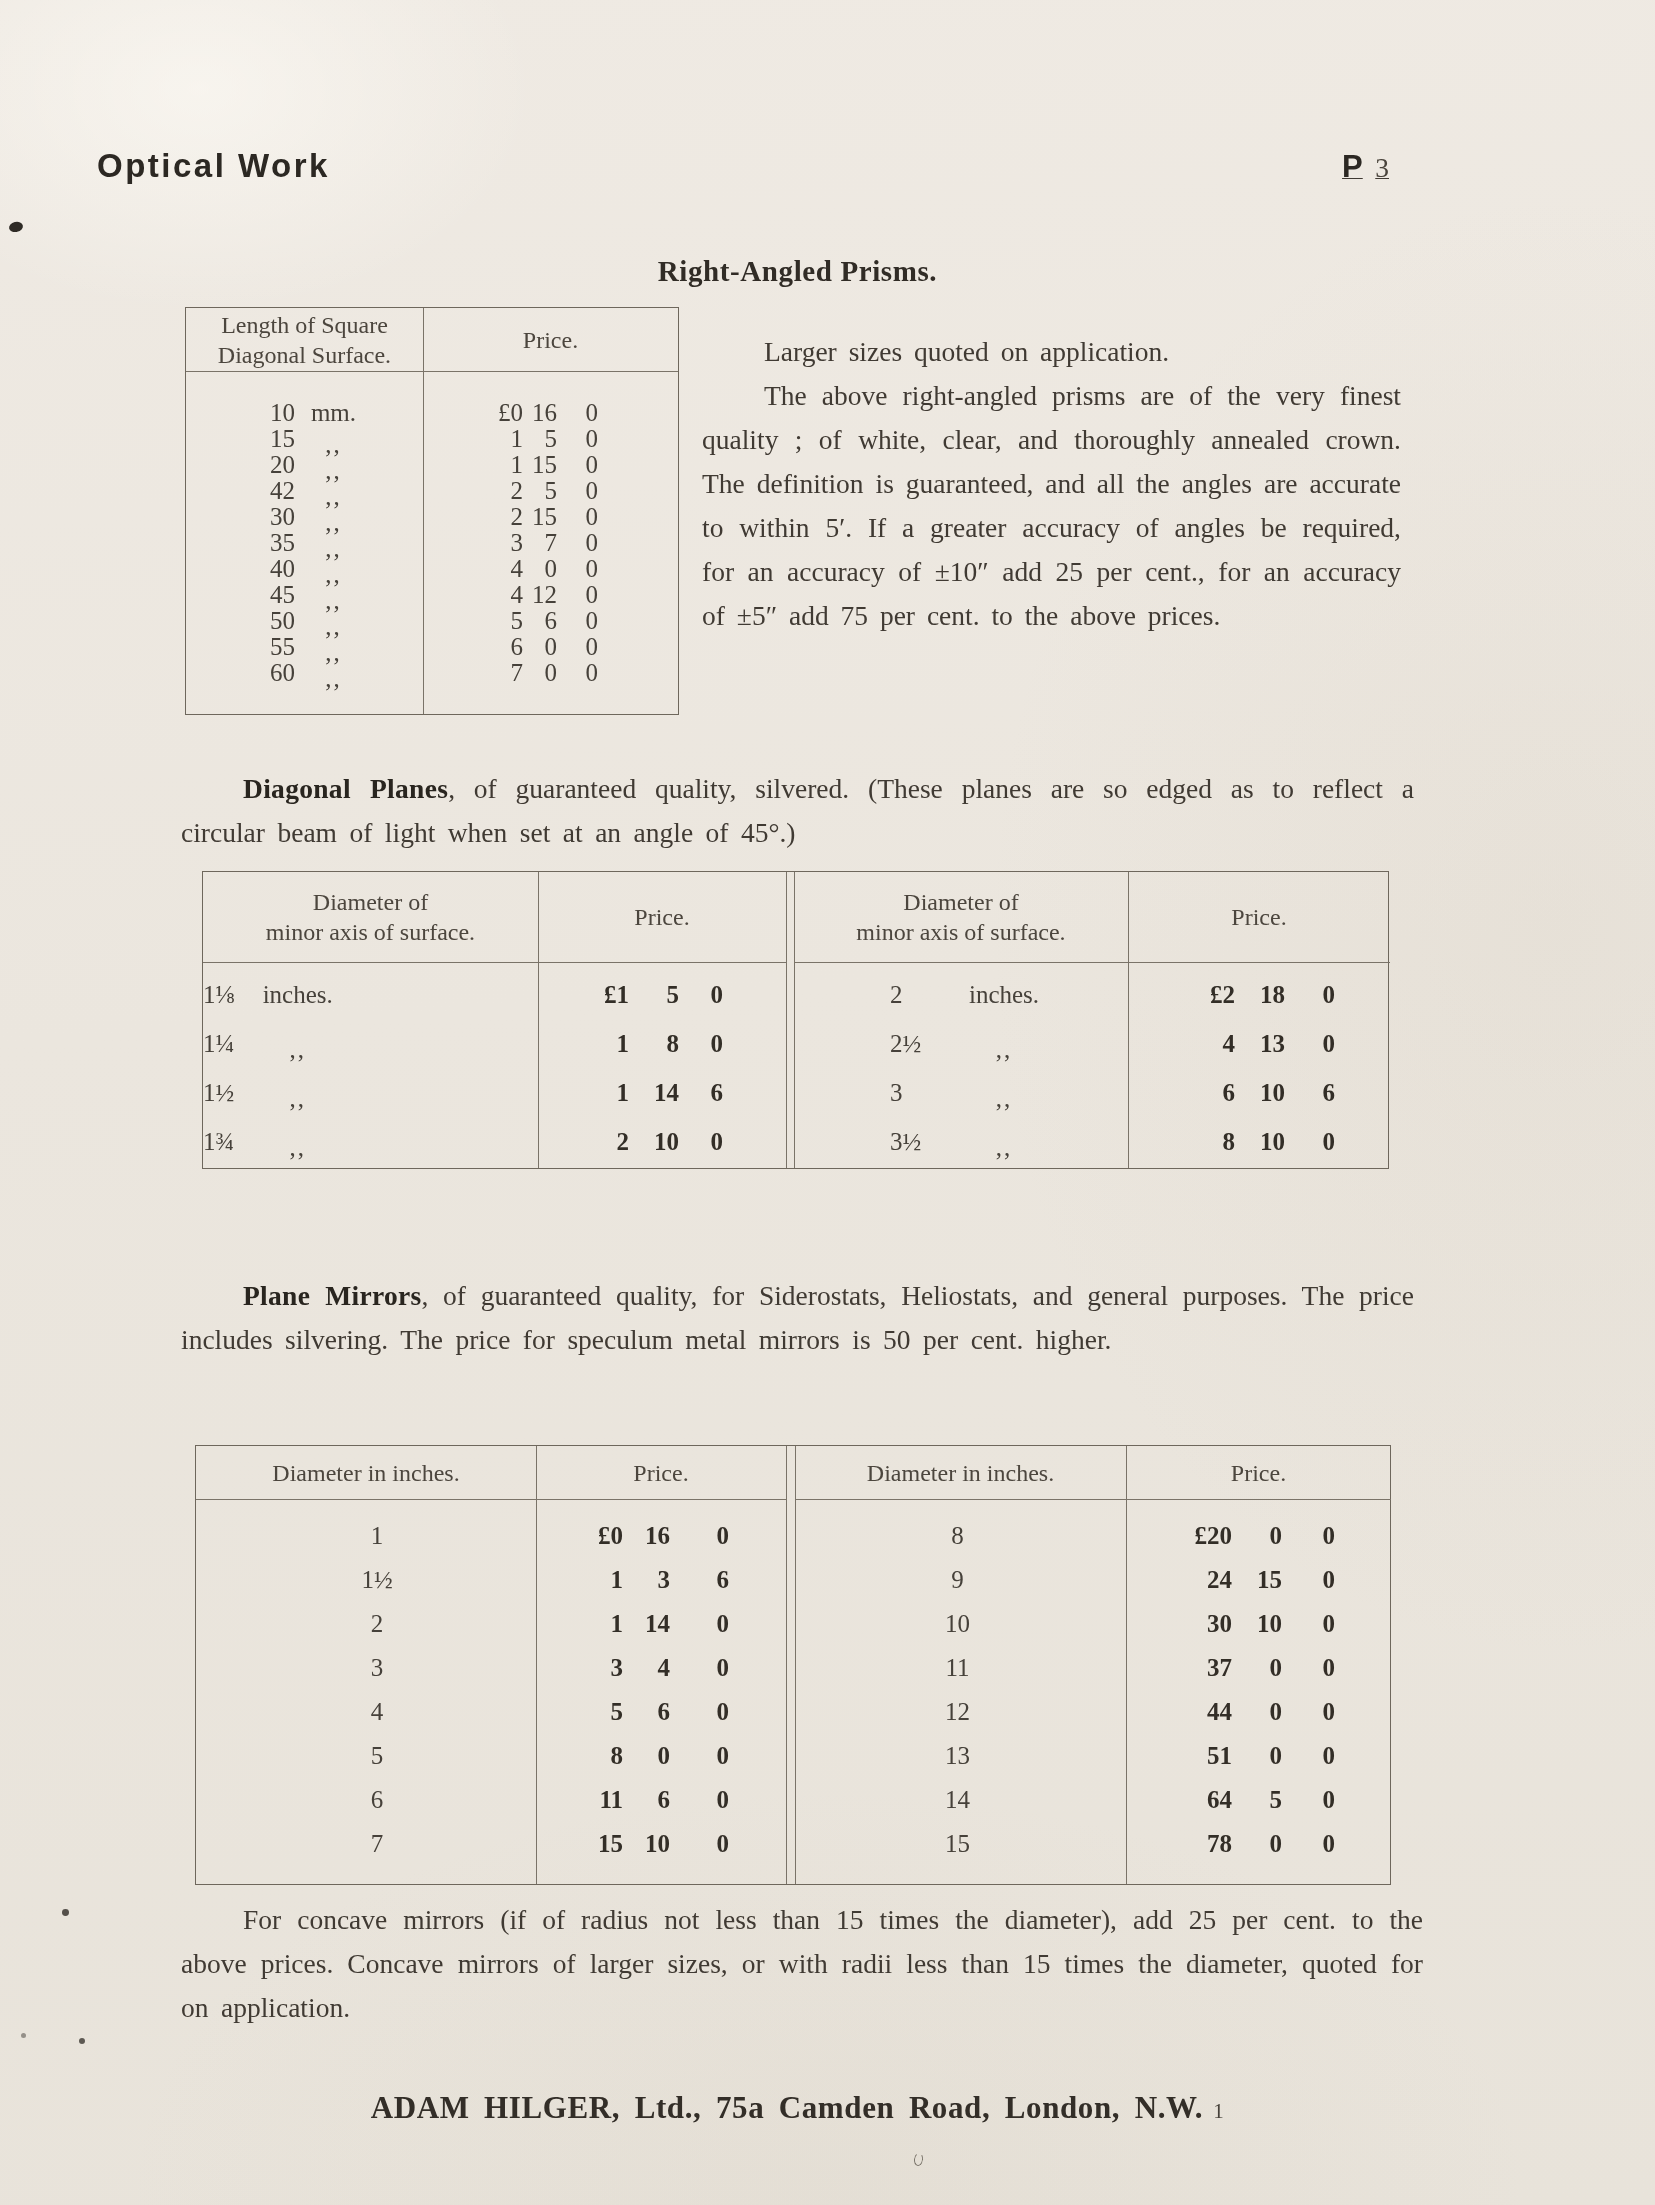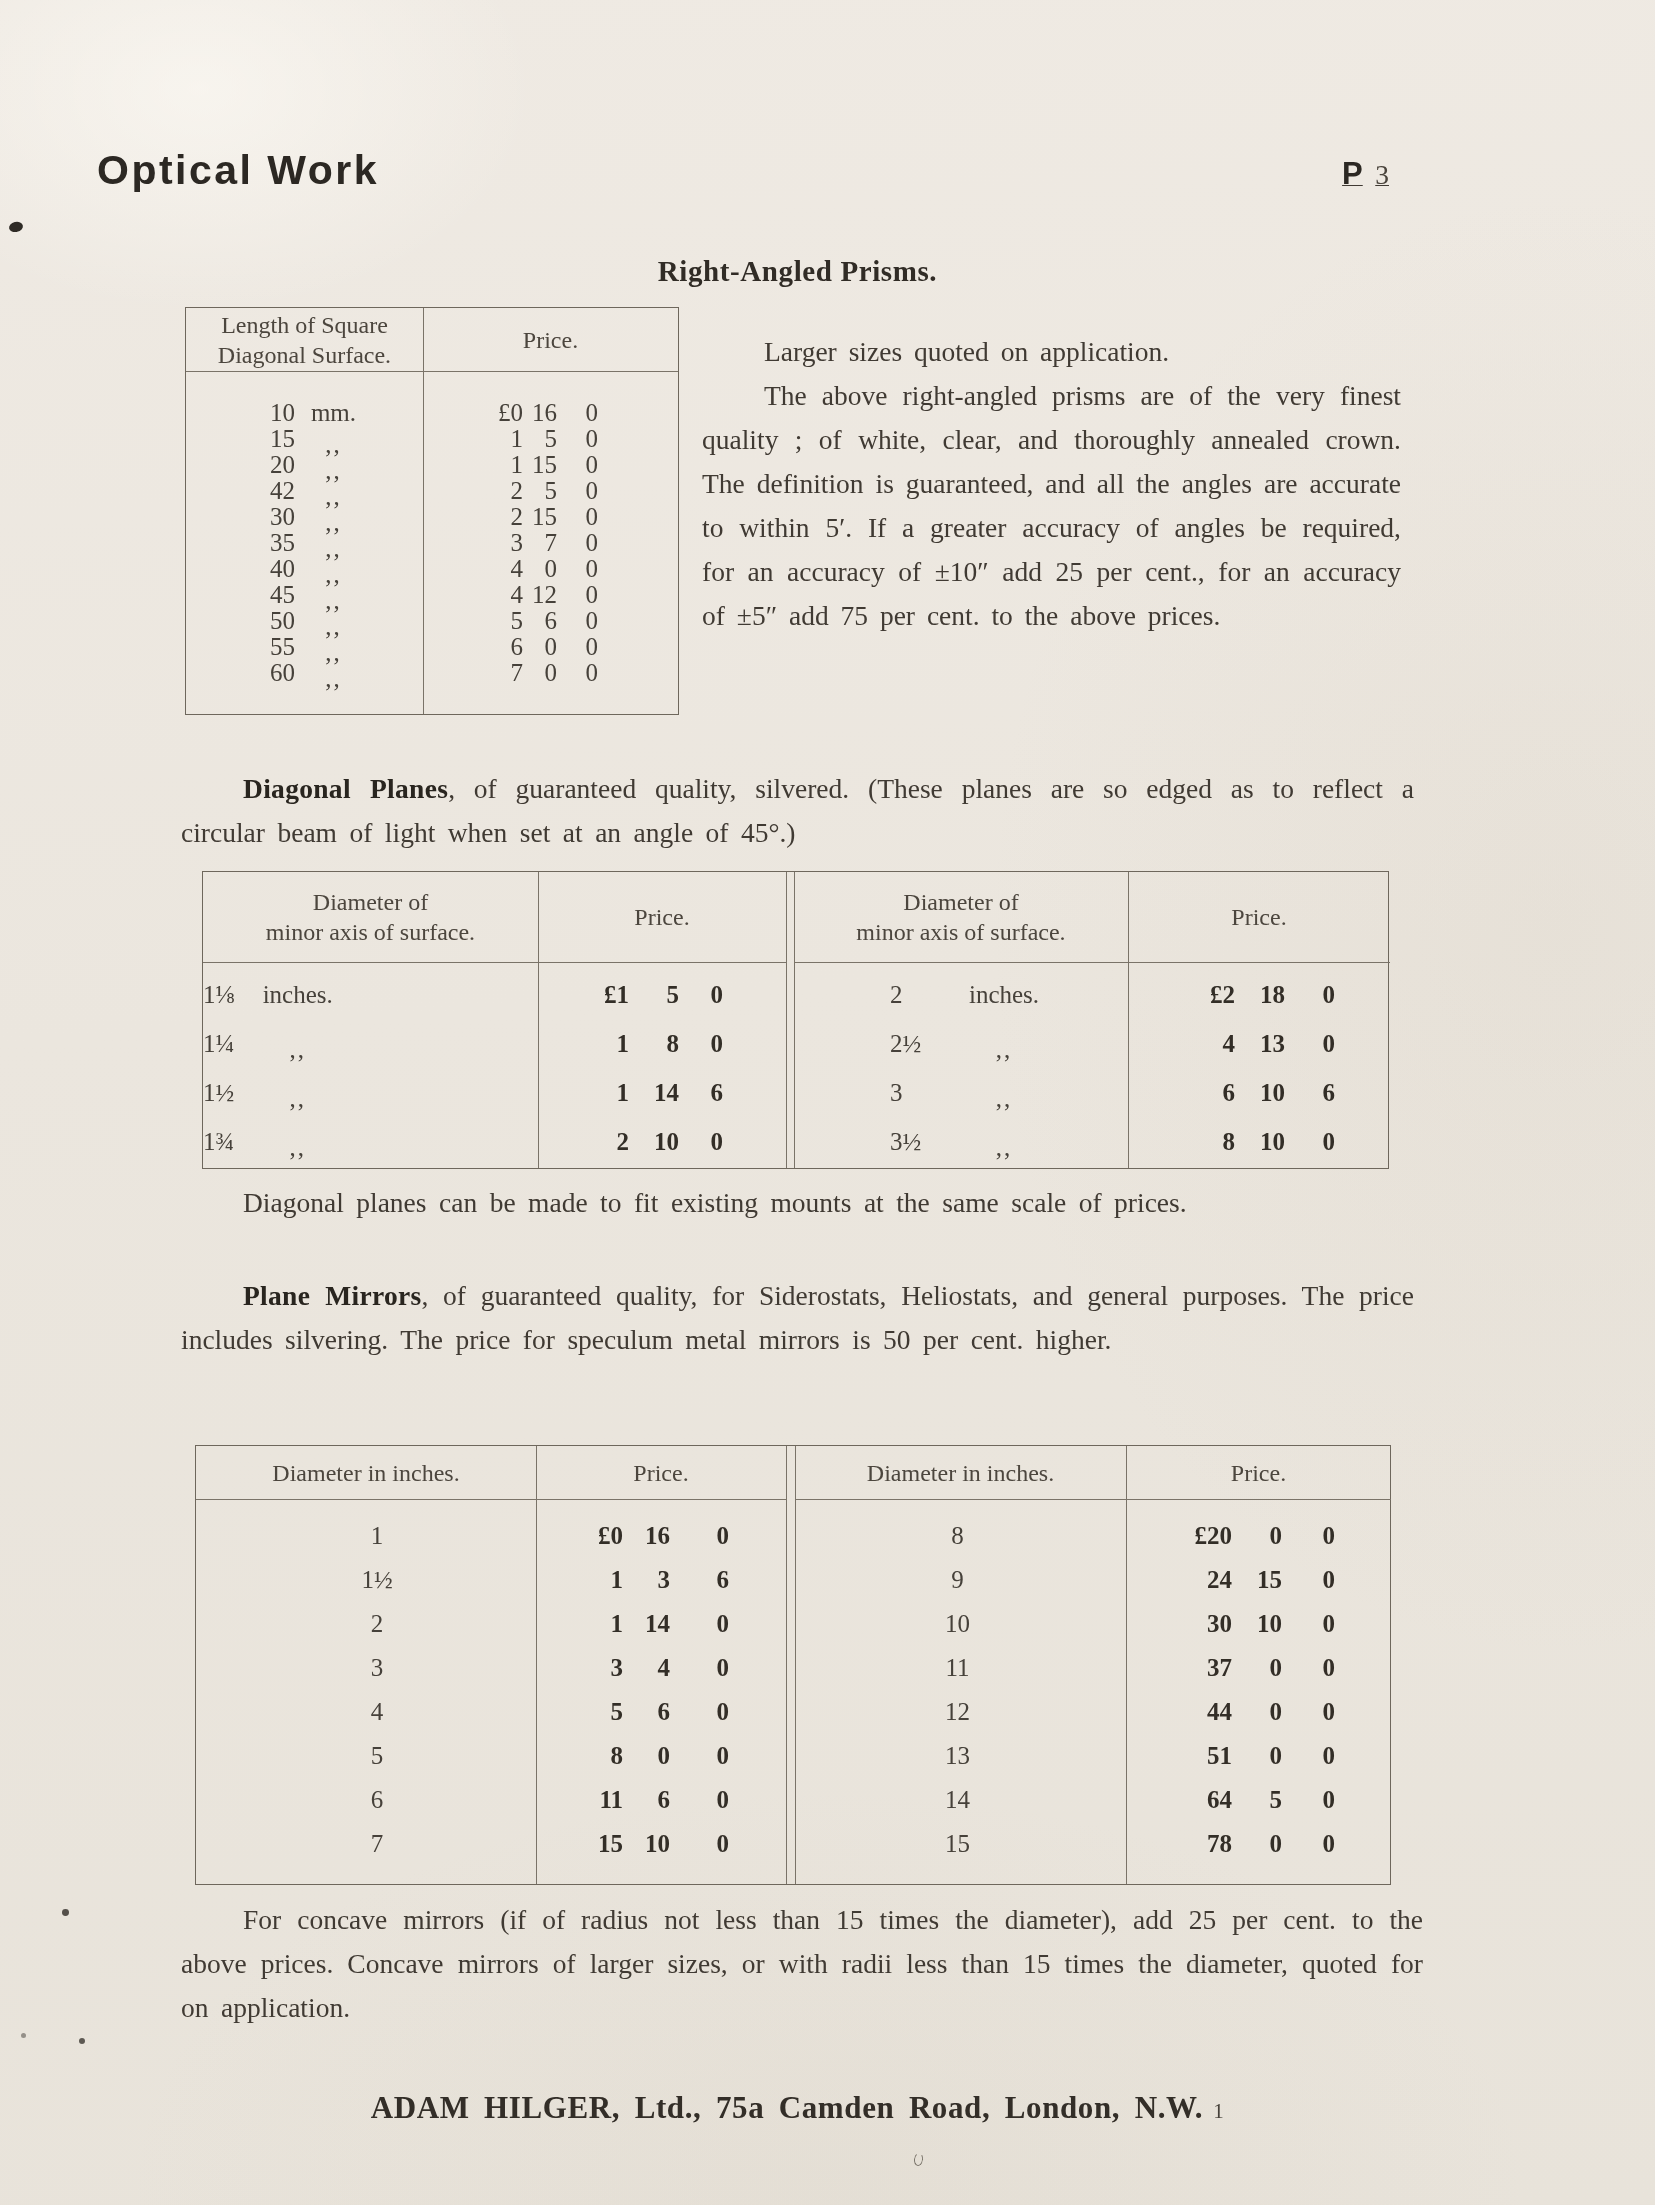--- a/index.html
+++ b/index.html
@@ -18,21 +18,21 @@
     color:#403a33;
   }
 
   
   .pagehead{
     position:absolute;left:97px;top:147px;width:1292px;
     display:flex;justify-content:space-between;align-items:baseline;
   }
   .head-left{
     font-family:"Liberation Sans","DejaVu Sans",sans-serif;
-    font-weight:700;font-size:41px;letter-spacing:2.5px;color:#2c2823;
+    font-weight:700;font-size:33px;letter-spacing:2.5px;color:#2c2823;
   }
   .head-right{white-space:nowrap;text-decoration:underline;}
   .head-right .pletter{
     font-family:"Liberation Sans","DejaVu Sans",sans-serif;
     font-weight:700;font-size:31px;color:#2c2823;
   }
   .head-right .pnum{
     font-size:27.5px;color:#4a443c;margin-left:12.5px;font-style:normal;
   }
 
@@ -435,21 +435,20 @@
             </div>
           </div>
         </div>
     </div>
     <div class="vrule" style="left:335px"></div>
     <div class="vrule" style="left:583px"></div>
     <div class="vrule" style="left:591px"></div>
     <div class="vrule" style="left:925px"></div>
   </section>
 
-  <p class="para dp-note">Diagonal planes can be made to fit existing mounts at the same scale of prices.</p>
 
   <p class="para pm-para"><b>Plane Mirrors</b><span>, of guaranteed quality, for Siderostats, Heliostats, and general purposes.  The price includes silvering.  The price for speculum metal mirrors is 50 per cent. higher.</span></p>
 
   <section class="tbl t23 t3">
     <div class="half l">
       <div class="thead">
         <div class="hc h-size">
           <span>Diameter in inches.</span>
         </div>
         <div class="hc h-price">

